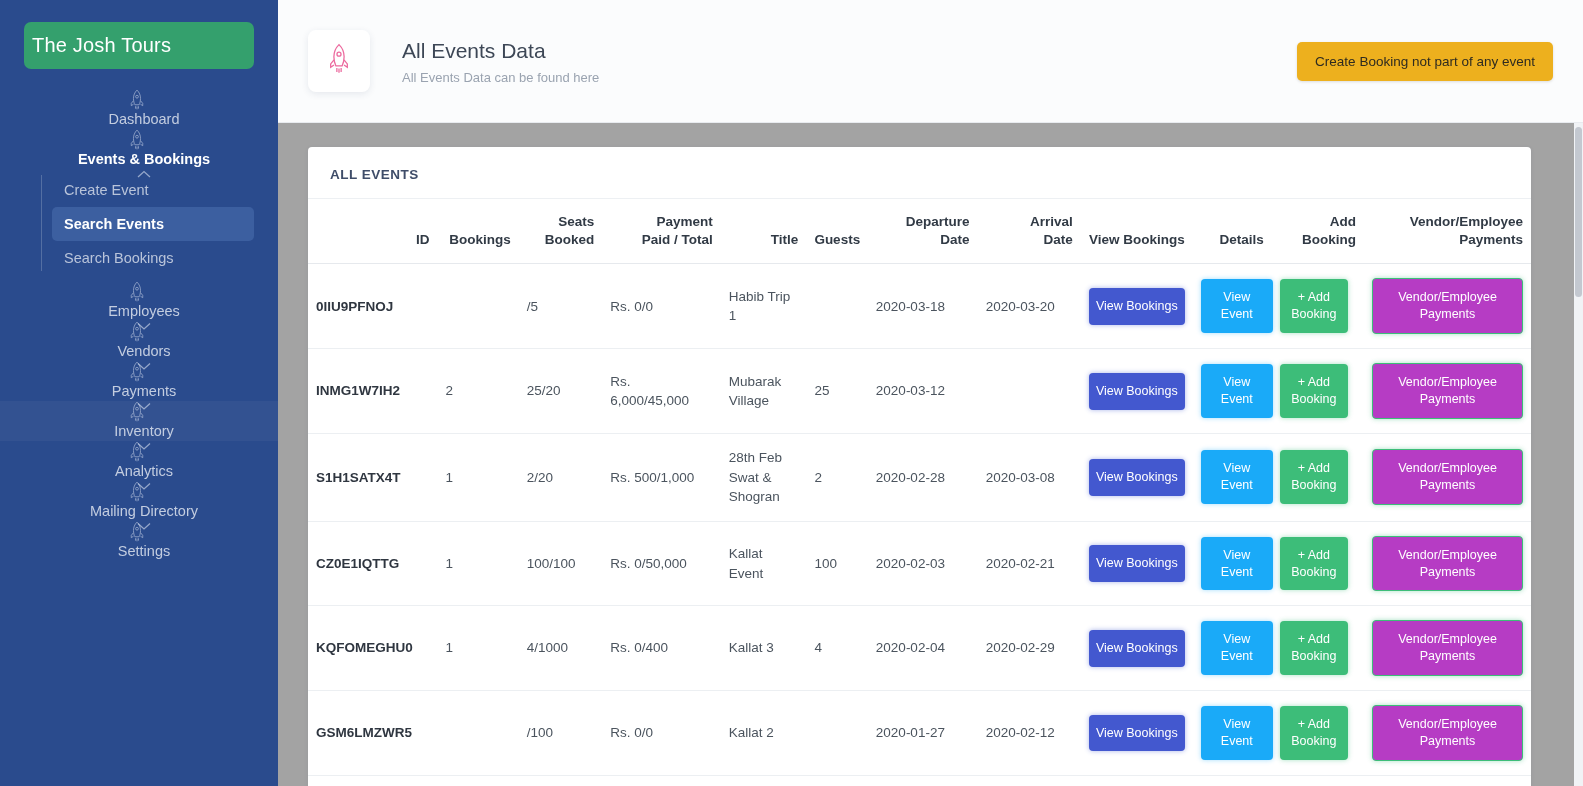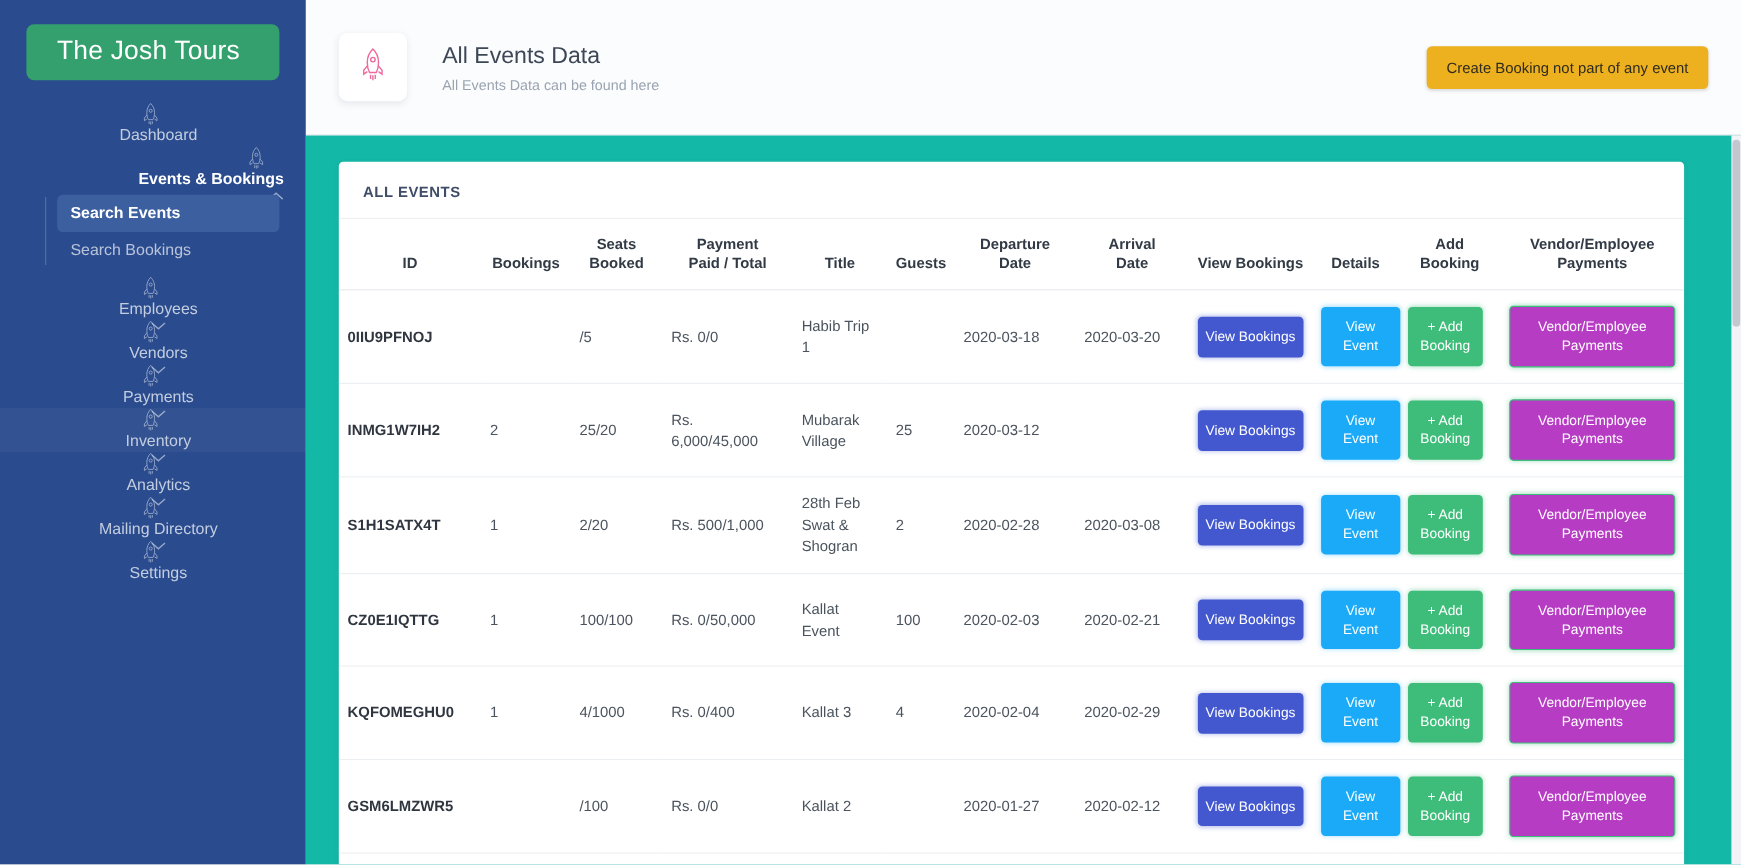--- a/index.html
+++ b/index.html
@@ -18,41 +18,41 @@
     background: #2a4b8d;
     background: linear-gradient(180deg,#2a4b8d 0%, #2a4b8d 100%);
     overflow: hidden;
     position: relative;
   }
   .brand-wrap { padding: 22px 24px 10px 24px; }
   .brand {
     display: block;
     background: #34a06d;
     color: #ffffff;
-    text-align: center;
+    text-align: left;
     border-radius: 7px;
-    font-size: 24px;
+    font-size: 20px;
     letter-spacing: .2px;
     padding: 13px 16px 14px 8px;
     line-height: 1;
     cursor: pointer;
   }
   .nav { margin-top: 10px; }
   .nav-item {
     display: flex; align-items: center;
     height: 40px;
     padding: 0 20px 0 30px;
     color: #c3cde0;
     font-size: 14.5px;
     cursor: pointer;
     position: relative;
     flex-direction: column;
   }
   .nav-item.hovered { background: rgba(255,255,255,0.045); }
-  .nav-item.bold { color: #ffffff; font-weight: bold; align-items: flex-end; }
+  .nav-item.bold { color: #ffffff; font-weight: bold; }
   .nav-ico {
     width: 22px; height: 22px; margin-right: 14px;
     display: inline-flex; align-items: center; justify-content: center;
     flex: none; opacity: .62;
   }
   .nav-label { flex: 1 1 auto; white-space: nowrap; }
   .chev {
     width: 14px; height: 14px; flex: none; opacity: .75;
     display: inline-flex; align-items: center; justify-content: center;
   }
@@ -71,21 +71,21 @@
     border-radius: 5px;
     cursor: pointer;
   }
   .sub-item.active {
     background: #3c5fa0;
     color: #ffffff;
     font-weight: bold;
   }
 
   
-  .main { flex: 1 1 auto; height: 786px; background: #14b8a6; overflow: hidden; position: relative; }
+  .main { flex: 1 1 auto; height: 786px; background: #a3a3a3; overflow: hidden; position: relative; }
 
   .topbar {
     height: 123px;
     background: #fbfcfd;
     display: flex; align-items: center;
     padding: 0 30px 0 30px;
     border-bottom: 1px solid #e8ebef;
   }
   .page-ico-box {
     width: 62px; height: 62px; border-radius: 8px;
@@ -125,21 +125,21 @@
     border-bottom: 1px solid #edf0f3;
   }
   .card-title {
     font-size: 13.5px; font-weight: bold; color: #3f4d69;
     letter-spacing: .5px;
   }
 
   table { border-collapse: collapse; width: 100%; table-layout: fixed; }
   thead th {
     font-size: 13.5px; font-weight: bold; color: #313a45;
-    text-align: center;
+    text-align: right;
     padding: 14px 8px 14px 8px;
     vertical-align: bottom;
     border-bottom: 1px solid #e6e9ed;
     line-height: 1.35;
   }
   tbody td {
     font-size: 13.5px; color: #4b545e;
     padding: 14px 8px;
     vertical-align: middle;
     border-bottom: 1px solid #eceff2;
@@ -218,20 +218,23 @@
           </span>
           <span class="nav-label">Events &amp; Bookings</span>
           <span class="chev">
             <svg width="14" height="9" viewBox="0 0 14 9" fill="none" stroke="#b9c6de" stroke-width="1.3">
               <path d="M1 7 L7 1.6 L13 7"></path>
             </svg>
           </span>
         </div>
         <div class="sub-wrap">
           <div class="sub-rail"></div>
+          <div class="sub-item">
+            <span>Create Event</span>
+          </div>
           <div class="sub-item active">
             <span>Search Events</span>
           </div>
           <div class="sub-item">
             <span>Search Bookings</span>
           </div>
         </div>
         <div class="nav-item">
           <span class="nav-ico">
             <svg width="18" height="22" viewBox="0 0 24 30" fill="none" stroke="#cfd8ea" stroke-width="1.2">

